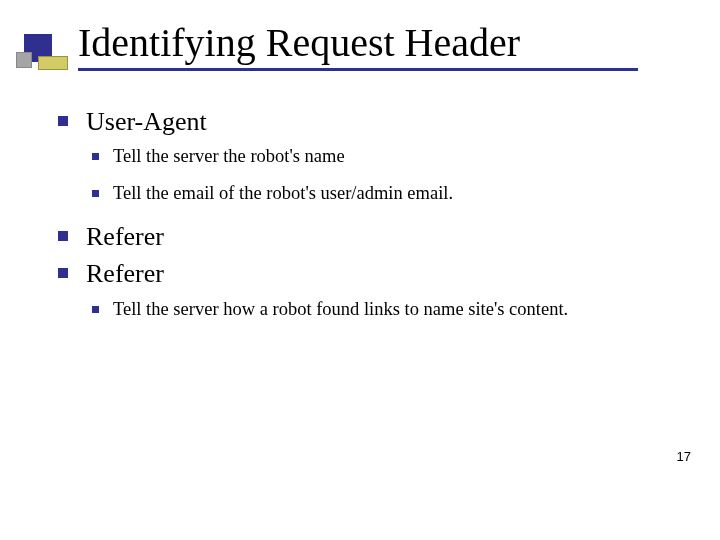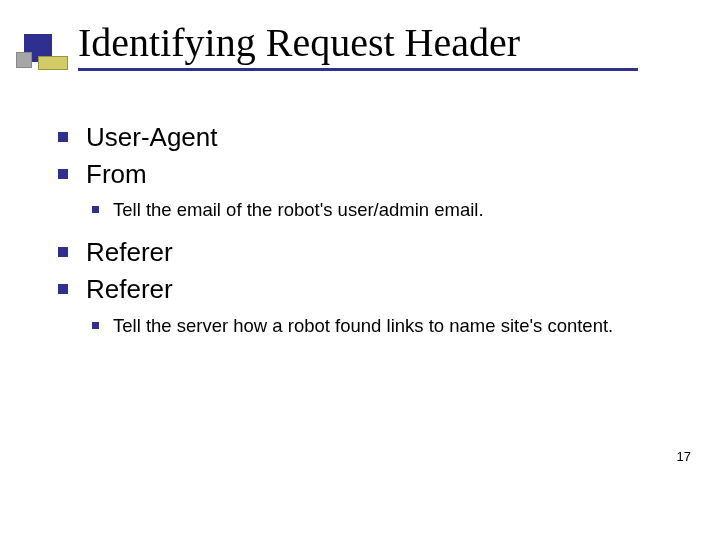--- a/index.html
+++ b/index.html
@@ -66,23 +66,24 @@
     position: absolute;
     left: 22px;
     top: 22px;
     width: 28px;
     height: 12px;
     background: #d2cc66;
     border: 1px solid #9a9440;
   }
   .content {
     position: absolute;
-    top: 120px;
+    top: 104px;
     left: 58px;
     right: 40px;
+    font-family: Liberation Serif, serif;
   }
   .lvl1 {
     font-size: 26px;
     margin: 0 0 2px 0;
     line-height: 1.35;
   }
   .lvl2 {
     font-size: 18.5px;
     margin: 6px 0 14px 34px;
     line-height: 1.25;
@@ -134,25 +135,25 @@
     <h1 class="title">Identifying Request Header</h1>
     <div class="title-underline"></div>
   </div>
 
   <div class="content">
 
     <div class="lvl1 row">
       <span class="sq"></span>
       <span class="txt">User-Agent</span>
     </div>
+    <div class="lvl2 row">
+      <span class="sq"></span>
+      <span class="txt">Tell the server the robot's name</span>
+    </div>
 
-    <div class="lvl1 row">
-      <span class="sq"></span>
-      <span class="txt">From</span>
-    </div>
     <div class="lvl2 row">
       <span class="sq"></span>
       <span class="txt">Tell the email of the robot's user/admin email.</span>
     </div>
 
     <div class="lvl1 row">
       <span class="sq"></span>
       <span class="txt">Referer</span>
     </div>
 

